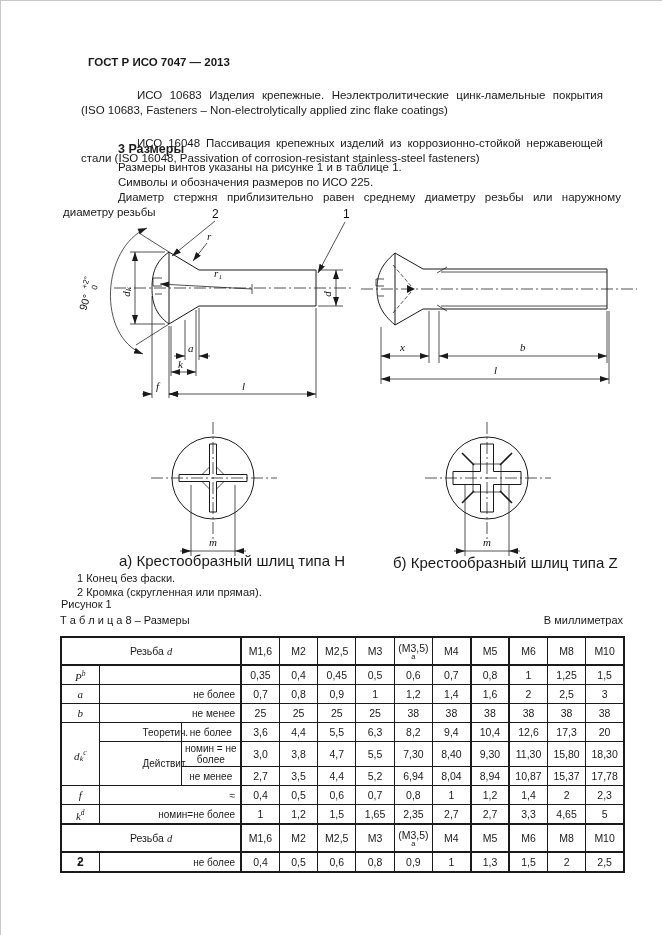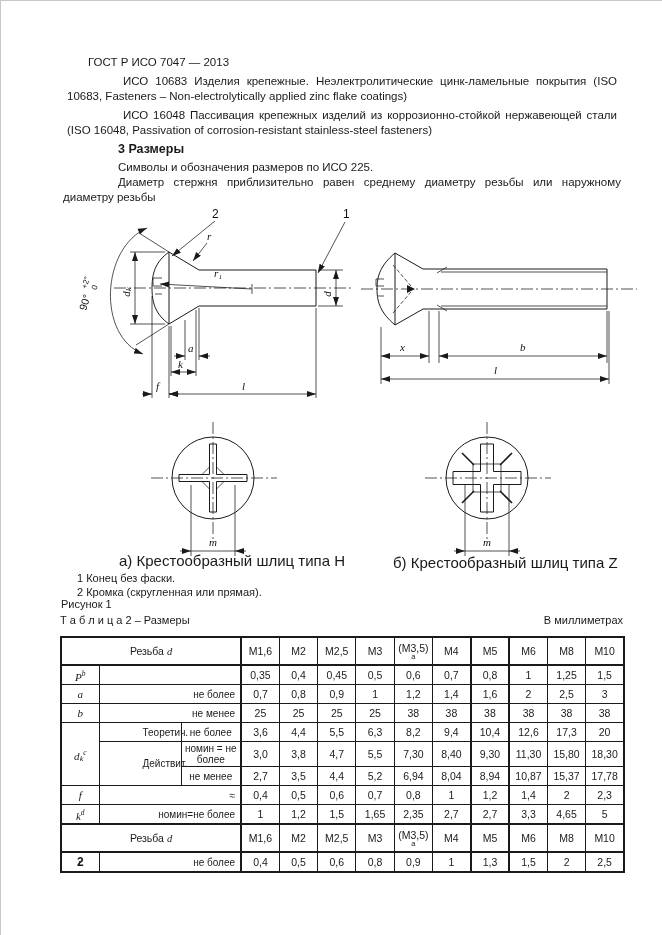--- a/index.html
+++ b/index.html
@@ -1,21 +1,21 @@
 <!DOCTYPE html>
 <html><head>
 <meta charset="utf-8">
 <style>
   html,body{margin:0;padding:0;background:#888;}
   .page{position:relative;width:662px;height:935px;background:#fff;border:1px solid #c8c8c8;
         font-family:"Liberation Sans",sans-serif;color:#1a1a1a;overflow:hidden;}
   
   .textblock{position:absolute;left:62px;top:54px;width:558px;font-size:11.5px;line-height:15px;}
-  .doc-title{font-weight:normal;margin:0 0 0 16px;padding-left:9px;}
-  .textblock p{margin:4px;text-align:justify;text-indent:56px;}
+  .doc-title{font-weight:bold;margin:0 0 0 16px;padding-left:9px;}
+  .textblock p{margin:18px;text-align:justify;text-indent:56px;}
   .sectionblock{position:absolute;left:62px;top:141px;width:558px;font-size:11.5px;line-height:15px;}
   .section-title{font-weight:bold;font-size:12.5px;margin:0 0 3px 0;text-indent:55px;}
   .sectionblock p{margin:0;text-align:justify;text-indent:55px;}
   
   svg{position:absolute;overflow:visible;}
   svg line,svg path,svg circle,svg rect,svg polyline{stroke:#1a1a1a;fill:none;stroke-width:1;}
   svg .thick{stroke-width:1.6;}
   svg .thin{stroke-width:.75;}
   svg .cl{stroke-dasharray:12 3 2 3;stroke-width:.75;}
   svg .hid{stroke-dasharray:4 2;stroke-width:.75;}
@@ -51,20 +51,21 @@
 <div class="page">
 
   <div class="textblock">
     <div class="doc-title">ГОСТ Р ИСО 7047 — 2013</div>
     <p>ИСО 10683 Изделия крепежные. Неэлектролитические цинк-ламельные покрытия (ISO 10683, Fasteners – Non-electrolytically applied zinc flake coatings)</p>
     <p>ИСО 16048 Пассивация крепежных изделий из коррозионно-стойкой нержавеющей стали (ISO 16048, Passivation of corrosion-resistant stainless-steel fasteners)</p>
   </div>
 
   <div class="sectionblock">
     <div class="section-title">3 Размеры</div>
+    <p>Размеры винтов указаны на рисунке 1 и в таблице 1.</p>
     <p>Символы и обозначения размеров по ИСО 225.</p>
     <p>Диаметр стержня приблизительно равен среднему диаметру резьбы или наружному диаметру резьбы</p>
   </div>
 
   <svg style="left:58px;top:203px" width="300" height="200" viewBox="0 0 300 200">
     <defs>
       <marker id="Le" markerWidth="10" markerHeight="8" refX="9" refY="3" orient="auto" markerUnits="userSpaceOnUse">
           <path class="fill" d="M0,0 L9,3 L0,6 Z"></path>
         </marker>
       <marker id="Ls" markerWidth="10" markerHeight="8" refX="0" refY="3" orient="auto" markerUnits="userSpaceOnUse">
@@ -231,21 +232,21 @@
     <text x="62" y="127">m</text>
   </svg>
 
   <div class="figcap" style="left:118px;top:551px">а) Крестообразный шлиц типа H</div>
   <div class="figcap" style="left:392px;top:553px">б) Крестообразный шлиц типа Z</div>
   <div class="fignote" style="top:571px">1 Конец без фаски.</div>
   <div class="fignote" style="top:585px">2 Кромка (скругленная или прямая).</div>
   <div class="figure-caption">Рисунок 1</div>
 
   <div class="table-title-row">
-    <span>Т а б л и ц а   2  –  Размеры</span>
+    <span>Т а б л и ц а   8  –  Размеры</span>
     <span>В миллиметрах</span>
   </div>
 
   <table class="dims">
     <colgroup>
       <col style="width:38px">
         <col style="width:82px">
         <col style="width:60px">
       <col style="width:38.3px">
         <col style="width:38.3px">

